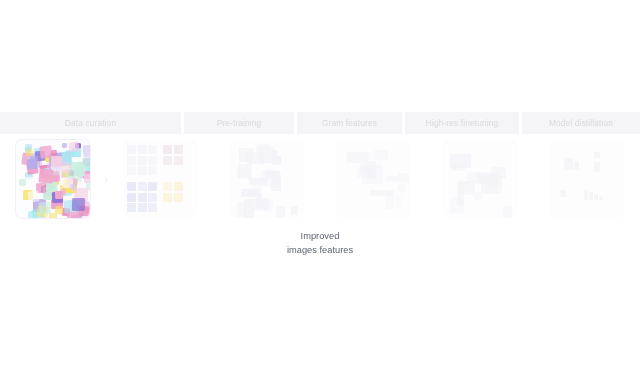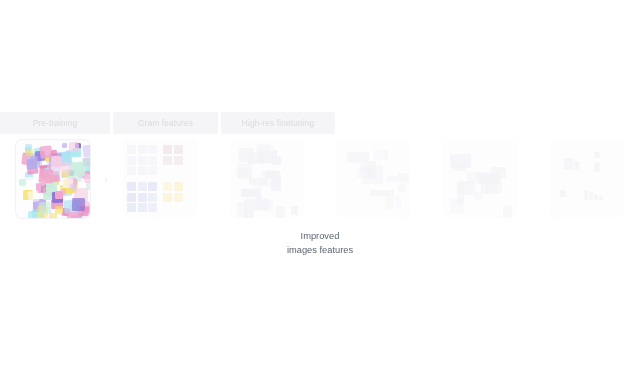--- a/index.html
+++ b/index.html
@@ -148,28 +148,34 @@
     line-height: 14px;
     white-space: pre-line;
   }
 </style>
 </head>
 <body>
 
 <div id="stage">
 
   <div class="stage-header-band">
+    <div class="stage-header h0">
+      <span>Data curation</span>
+    </div>
     <div class="stage-header h1">
       <span>Pre-training</span>
     </div>
     <div class="stage-header h2">
       <span>Gram features</span>
     </div>
     <div class="stage-header h3">
       <span>High-res finetuning</span>
+    </div>
+    <div class="stage-header h4">
+      <span>Model distillation</span>
     </div>
   </div>
 
   <div class="cards-row">
 
     <div class="card-slot">
       <div class="thumb first">
         <div class="collage" id="collage">
             <i style="width: 5.32953px; height: 5.32953px; left: 48.2613px; top: 70.3284px; background: rgb(216, 205, 242); opacity: 0.73; transform: rotate(4.4deg);"></i>
             <i style="width: 12.4928px; height: 12.4928px; left: 46.9138px; top: 10.5118px; background: rgb(159, 232, 238); opacity: 0.66; transform: rotate(-7.3deg);"></i>

